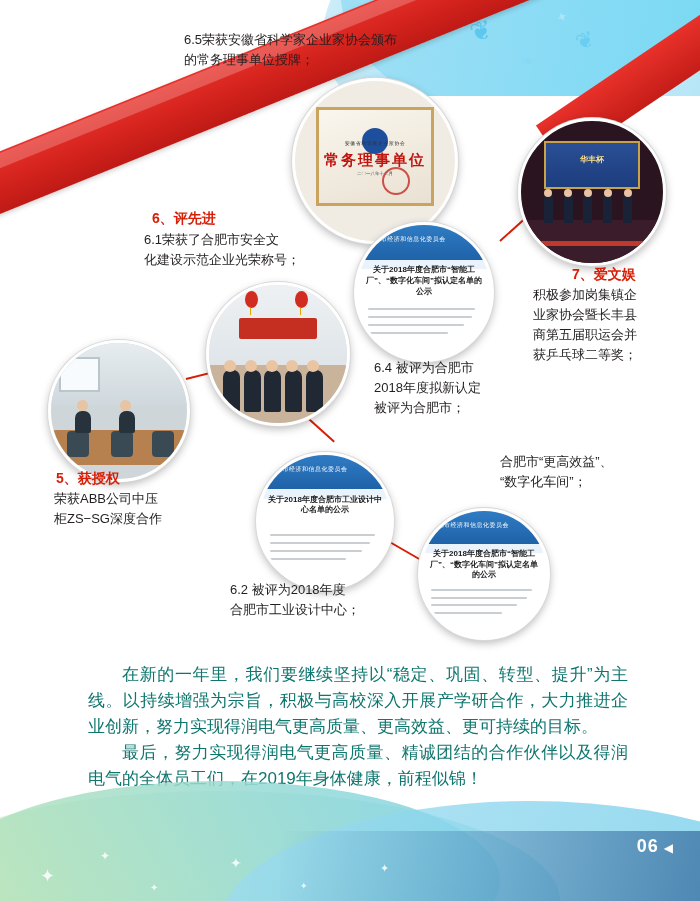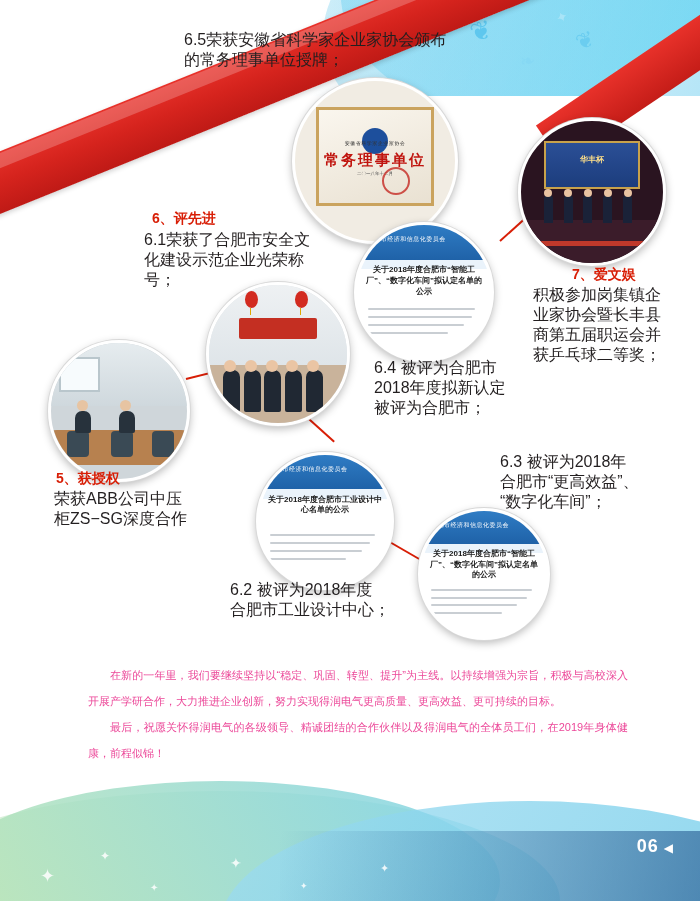--- a/index.html
+++ b/index.html
@@ -124,30 +124,30 @@
   .ph-web .hdr{position:absolute;left:0;right:0;top:0;height:26%;background:linear-gradient(180deg,#2f7cc4,#1f62a8);}
   .ph-web .hdr i{position:absolute;left:8%;top:30%;font-style:normal;color:#fff;font-size:6px;letter-spacing:.5px;}
   .ph-web .title{
     position:absolute;left:6%;right:6%;top:30%;text-align:center;
     font-size:8px;font-weight:bold;color:#1a1a1a;line-height:1.35;
   }
   .ph-web .line{position:absolute;left:8%;height:2px;background:#c9ced3;border-radius:1px;}
   .ph-web .blue{position:absolute;left:0;right:0;top:26%;height:7%;background:#eaf3fb;}
 
   
-  .txt{position:absolute;font-size:16px;line-height:20px;color:#231f20;}
+  .txt{position:absolute;font-size:13px;line-height:20px;color:#231f20;}
   .txt.head{color:#d81e06;font-weight:bold;font-size:14px;}
 
   
   .conn{position:absolute;background:#d81e06;height:2px;transform-origin:left center;}
 
   
   .body-text{
     position:absolute;left:88px;top:662px;width:540px;
-    font-size:11px;line-height:26px;color:#ec4899;text-align:justify;
+    font-size:17px;line-height:26px;color:#0f766e;text-align:justify;
   }
   .body-text p{margin:0 0 0 0;text-indent:2em;}
 
   
   .bottom-band{position:absolute;left:0;bottom:0;width:700px;height:120px;overflow:hidden;}
   .bottom-band .g1{
     position:absolute;left:-60px;bottom:-80px;width:560px;height:200px;border-radius:50%;
     background:linear-gradient(60deg,#bfe6b0,#7fd3e8);opacity:.85;
   }
   .bottom-band .g2{
@@ -329,33 +329,32 @@
     <div>被评为合肥市；</div>
   </div>
 
   <div class="txt head" style="left:56px;top:468px;">5、获授权</div>
   <div class="txt" style="left:54px;top:489px;width:140px;">
     <div>荣获ABB公司中压</div>
     <div>柜ZS−SG深度合作</div>
   </div>
 
   <div class="txt" style="left:500px;top:452px;width:150px;">
-    <div>6.3 被评为2018年</div>
     <div>合肥市“更高效益”、</div>
     <div>“数字化车间”；</div>
   </div>
 
   <div class="txt" style="left:230px;top:580px;width:190px;">
     <div>6.2 被评为2018年度</div>
     <div>合肥市工业设计中心；</div>
   </div>
 
   <div class="body-text">
     <p>在新的一年里，我们要继续坚持以“稳定、巩固、转型、提升”为主线。以持续增强为宗旨，积极与高校深入开展产学研合作，大力推进企业创新，努力实现得润电气更高质量、更高效益、更可持续的目标。</p>
-    <p>最后，祝愿关怀得润电气的各级领导、精诚团结的合作伙伴以及得润电气的全体员工们，在2019年身体健康，前程似锦！</p>
+    <p>最后，努力实现得润电气更高质量、精诚团结的合作伙伴以及得润电气的全体员工们，在2019年身体健康，前程似锦！</p>
   </div>
 
   <div class="bottom-band">
     <div class="g2"></div>
     <div class="g1"></div>
     <div class="g3"></div>
     <div class="dark"></div>
     <div class="spark" style="left:40px;bottom:14px;font-size:18px;">✦</div>
     <div class="spark" style="left:100px;bottom:38px;font-size:12px;">✦</div>
     <div class="spark" style="left:150px;bottom:8px;font-size:10px;">✦</div>

